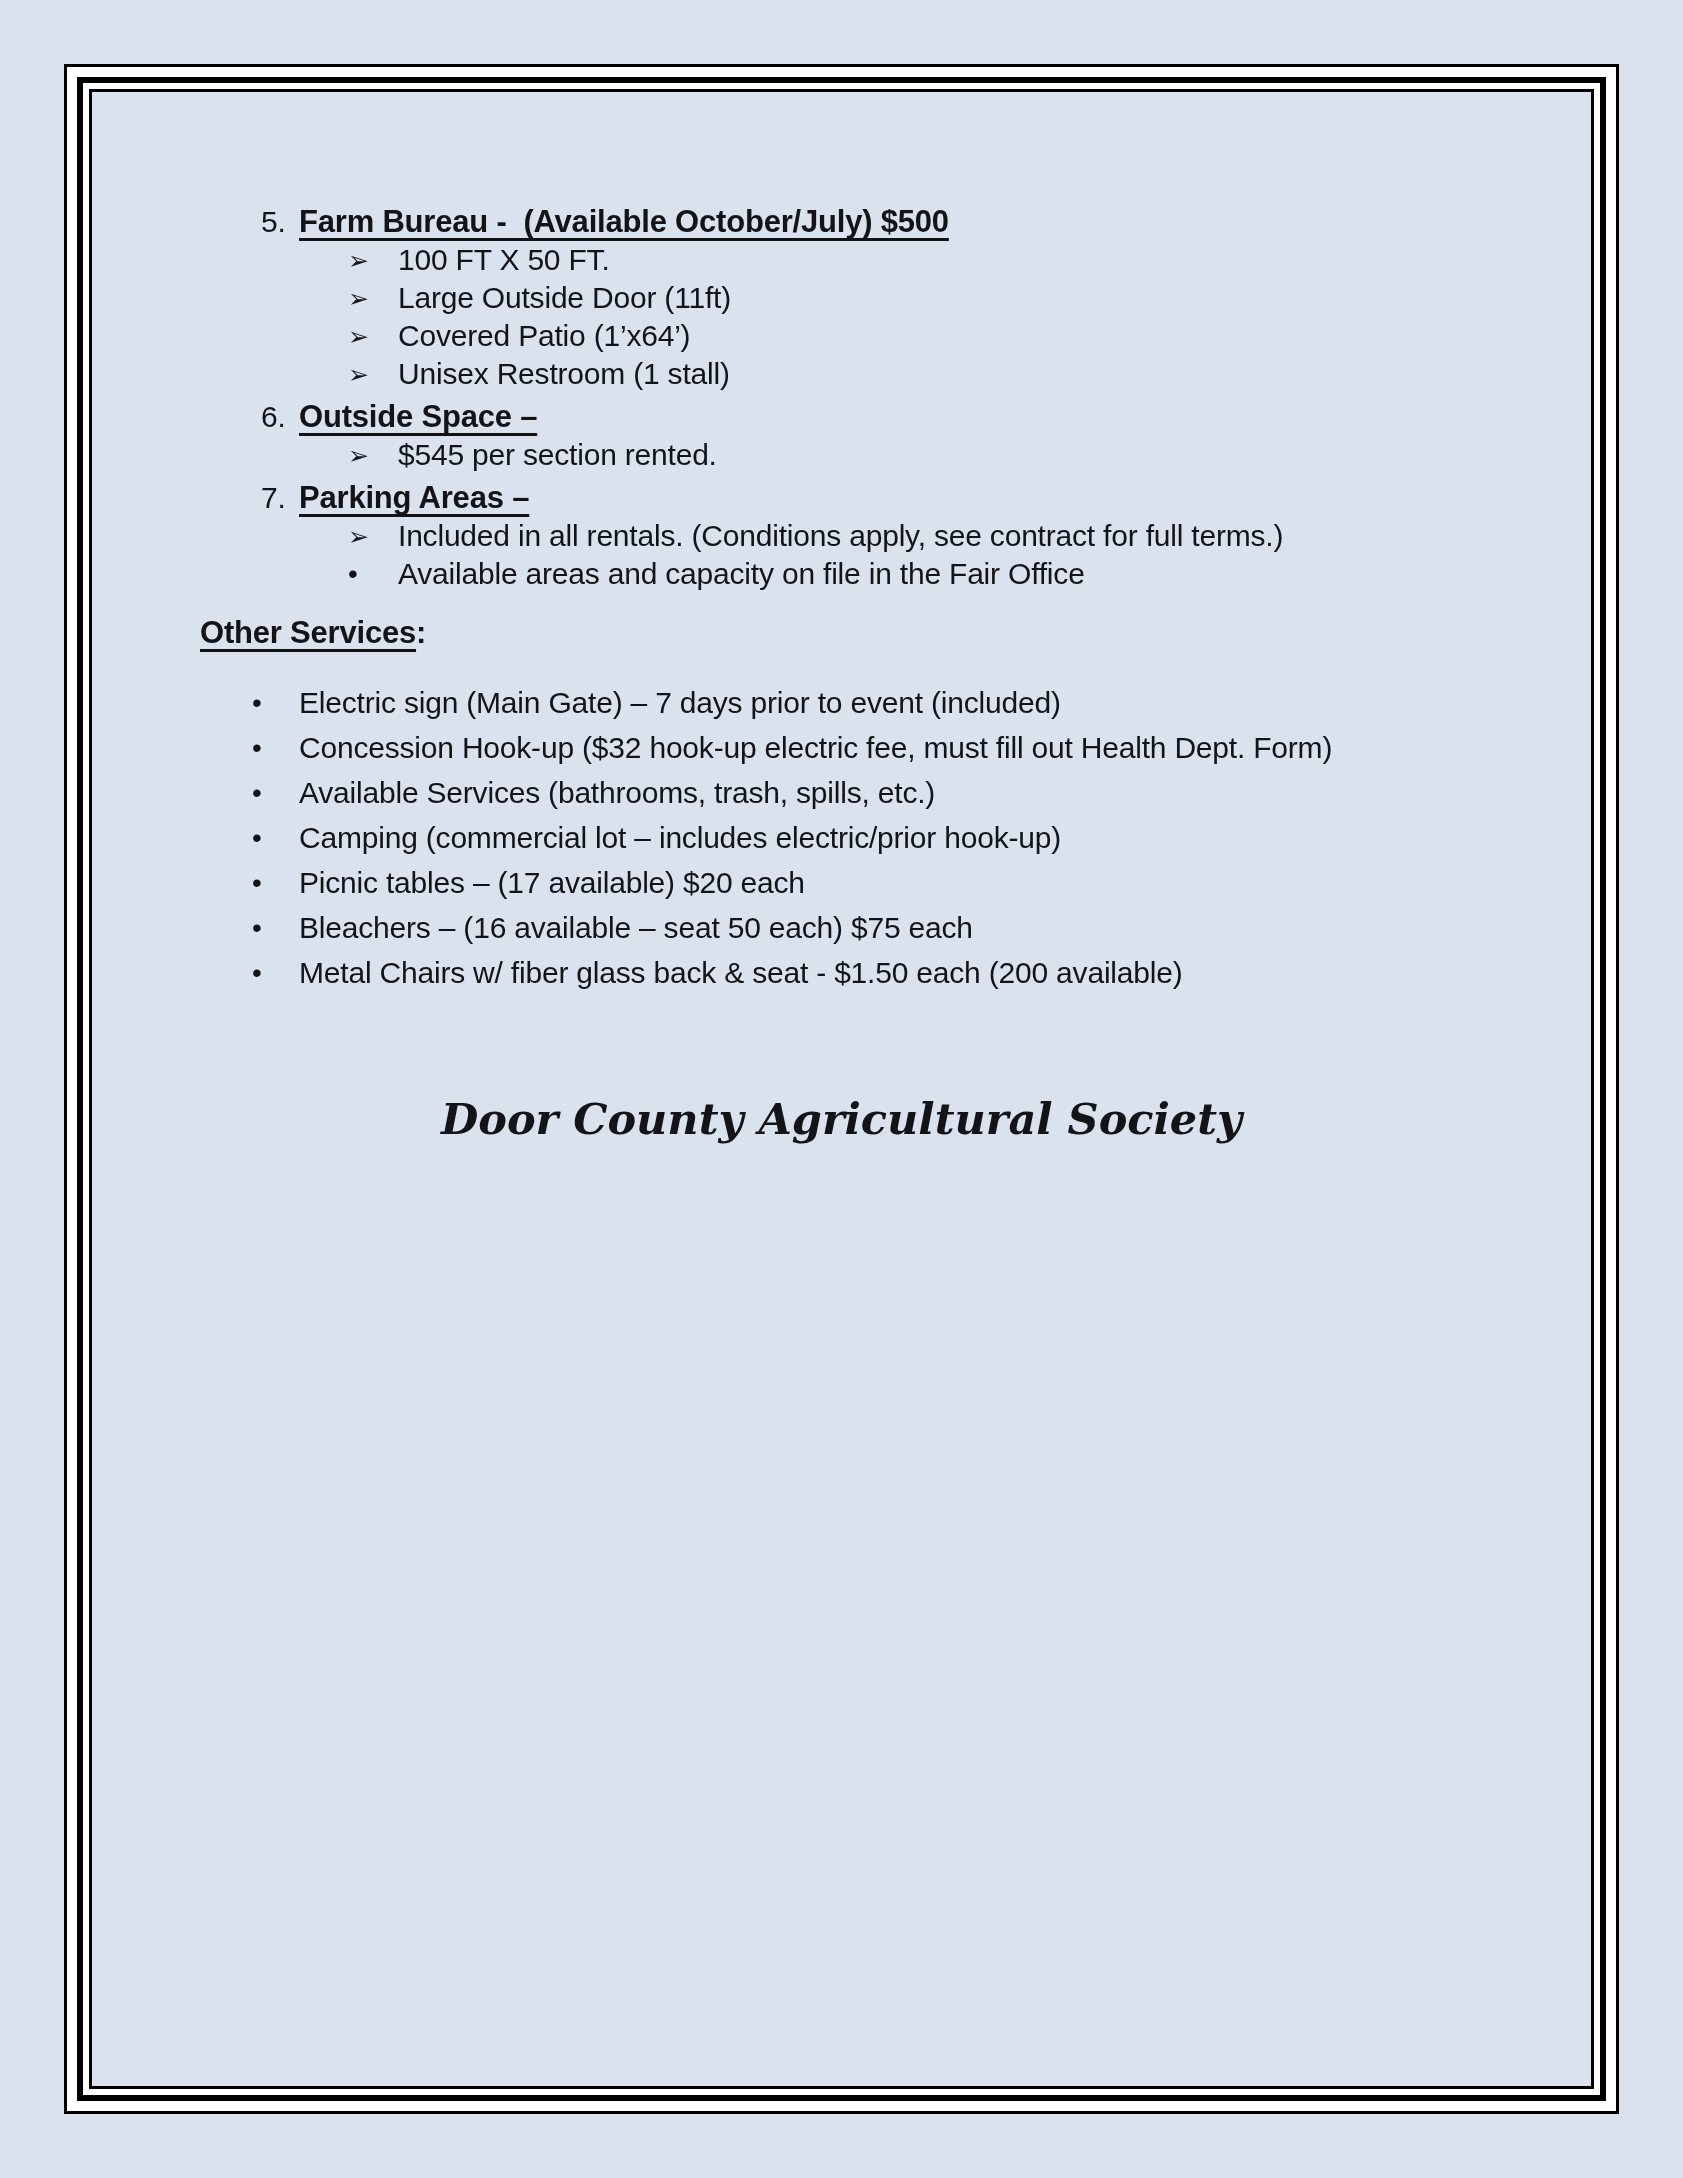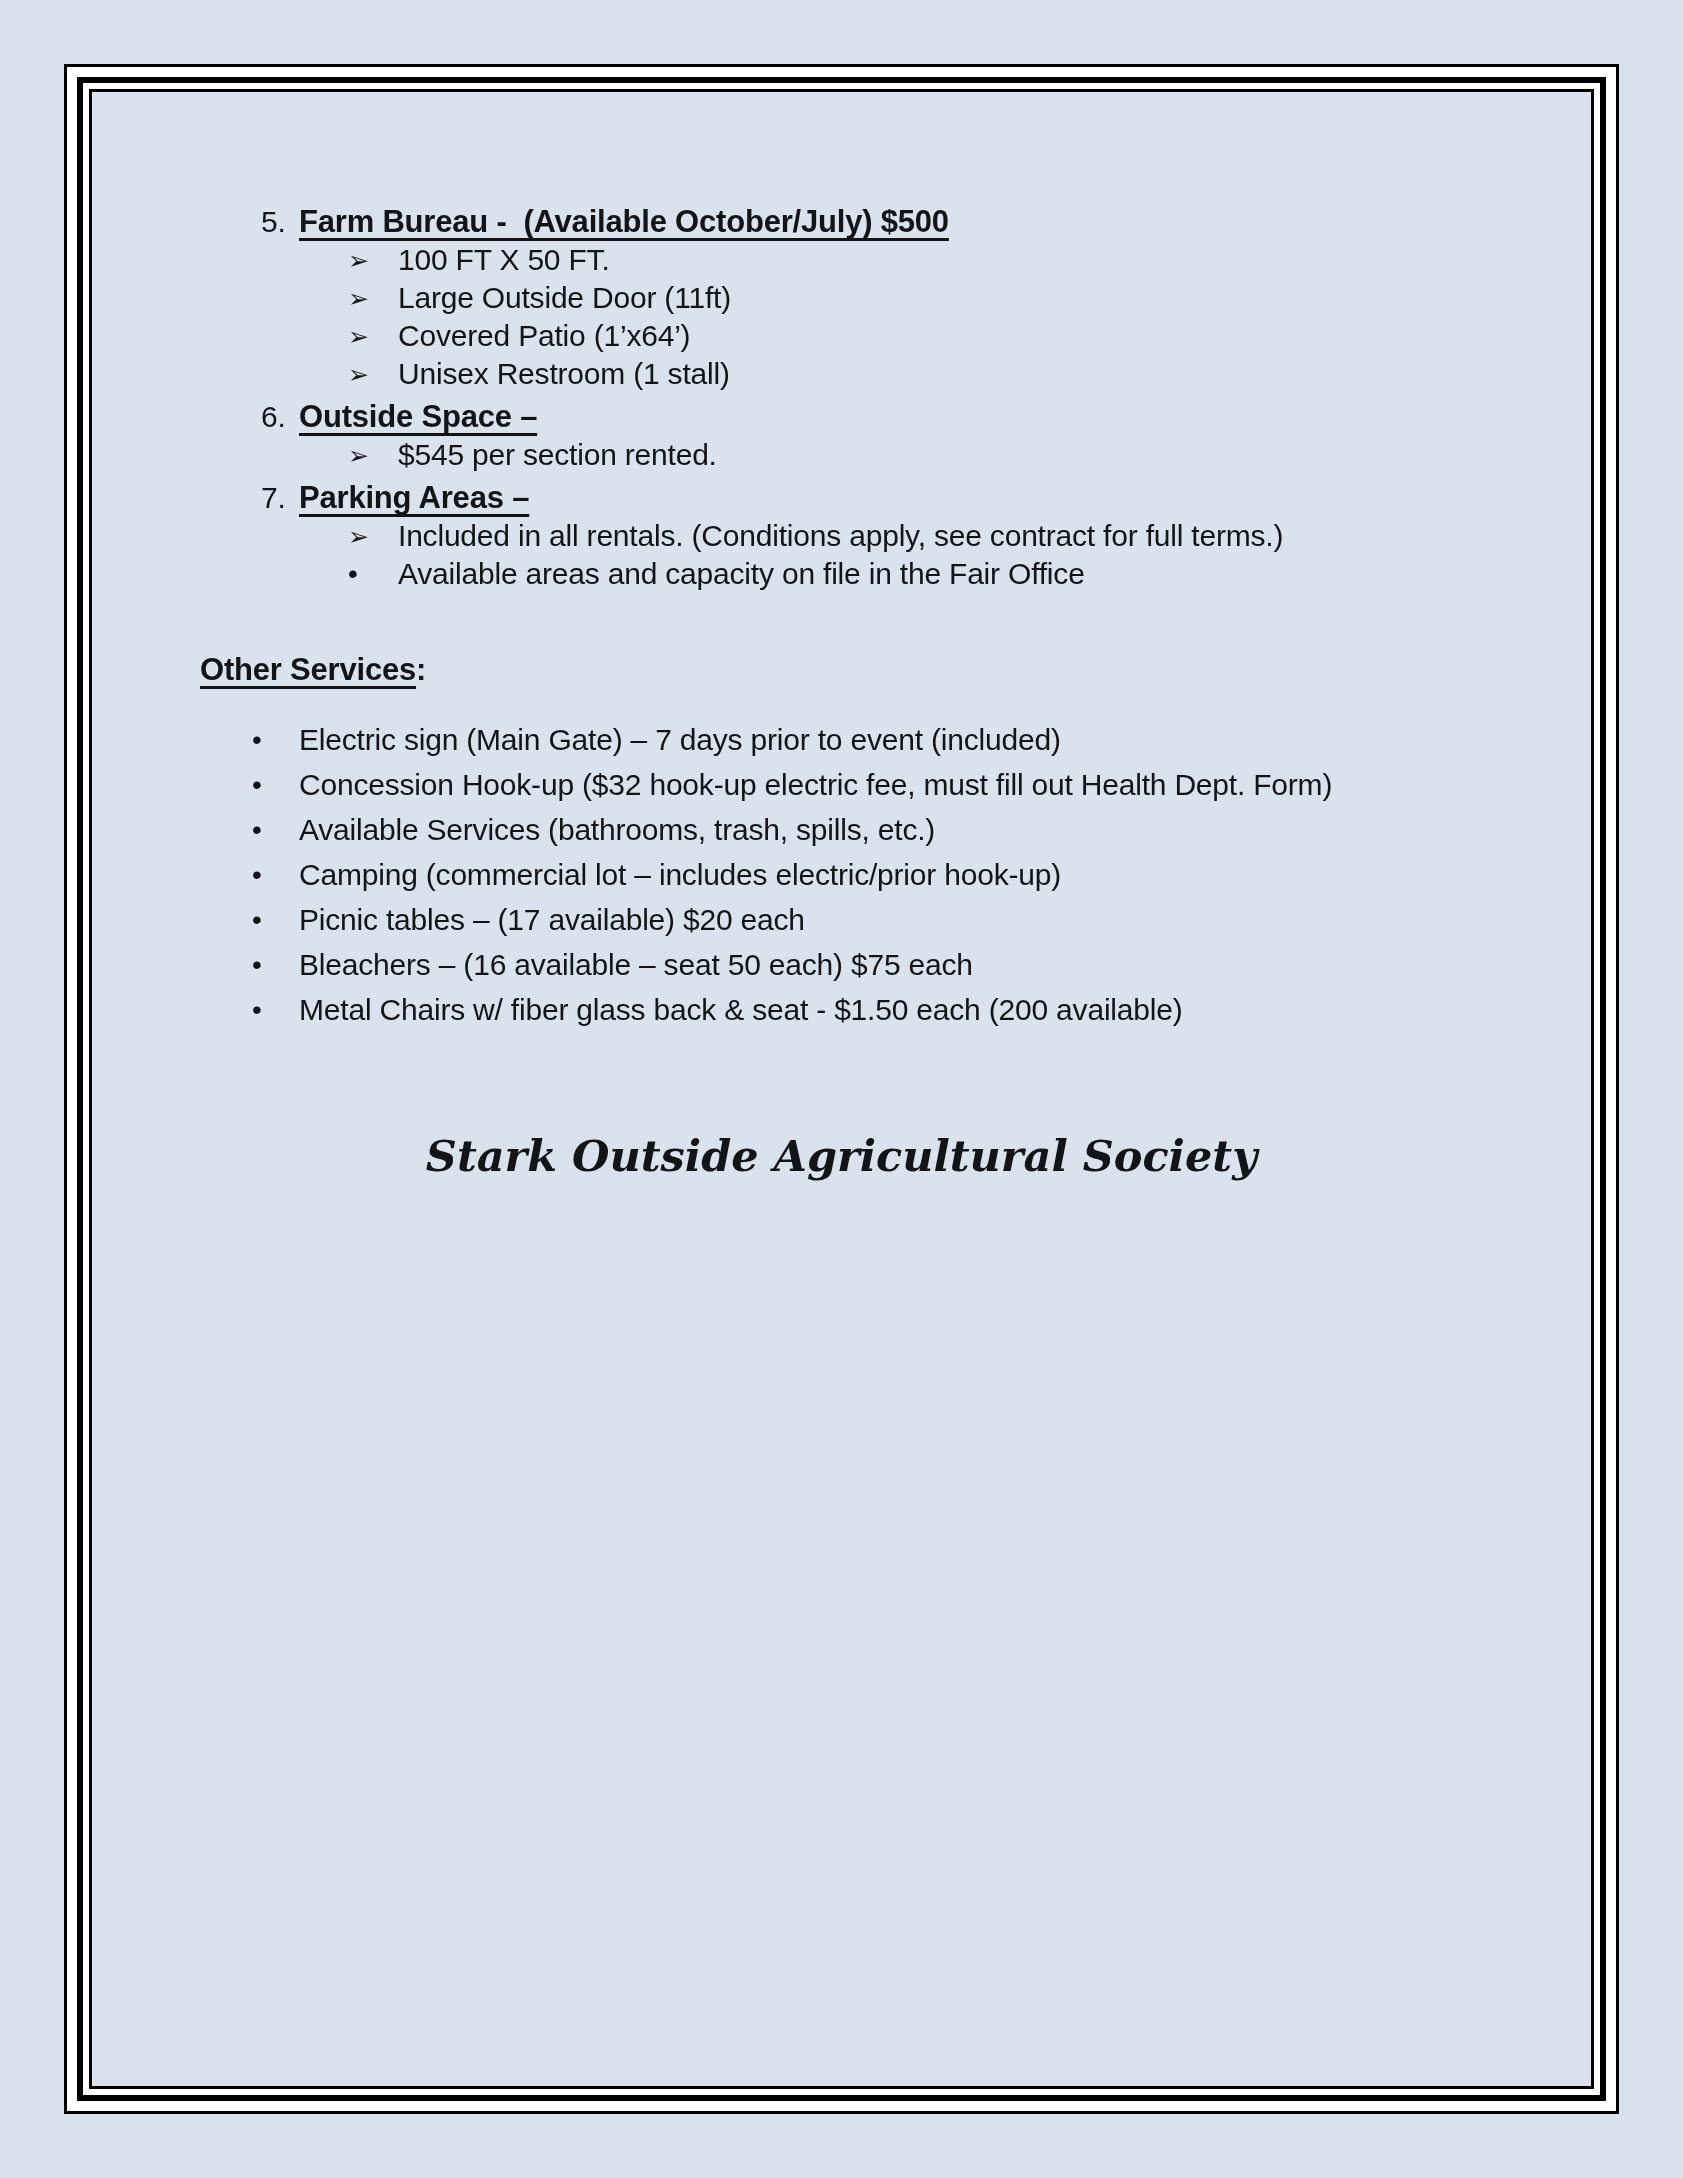--- a/index.html
+++ b/index.html
@@ -28,21 +28,21 @@
     text-decoration-skip-ink: none;
     white-space: pre-wrap;
   }
 
   .sub-item { display: flex; margin-left: 256px; font-size: 30px; line-height: 38px; }
   .sub-item .marker { width: 50px; flex: 0 0 50px; }
   .marker-arrow { font-size: 25px; }
   .marker-dot { font-size: 28px; }
   .sub-text { white-space: pre-wrap; }
 
-  .os-heading { margin-left: 108px; margin-top: 58px; font-size: 31px; line-height: 38px; font-weight: bold; }
+  .os-heading { margin-left: 108px; margin-top: 21px; font-size: 31px; line-height: 38px; font-weight: bold; }
   .os-heading-text {
     text-decoration: underline;
     text-decoration-thickness: 3px;
     text-underline-offset: 6px;
     text-decoration-skip-ink: none;
   }
   .os-list { margin-top: 28px; }
   .os-item { display: flex; margin-left: 160px; font-size: 30px; line-height: 45px; }
   .os-item .marker { width: 47px; flex: 0 0 47px; }
 
@@ -136,20 +136,20 @@
             <div class="os-item">
               <span class="marker marker-dot">•</span>
               <span class="sub-text">Bleachers – (16 available – seat 50 each) $75 each</span>
             </div>
             <div class="os-item">
               <span class="marker marker-dot">•</span>
               <span class="sub-text">Metal Chairs w/ fiber glass back &amp; seat - $1.50 each (200 available)</span>
             </div>
           </div>
 
-          <div class="signature">Stark Outside Agricultural Society</div>
+          <div class="signature">Door County Agricultural Society</div>
 
         </div>
       </div>
     </div>
   </div>
 </div>
 
 
 </body></html>

